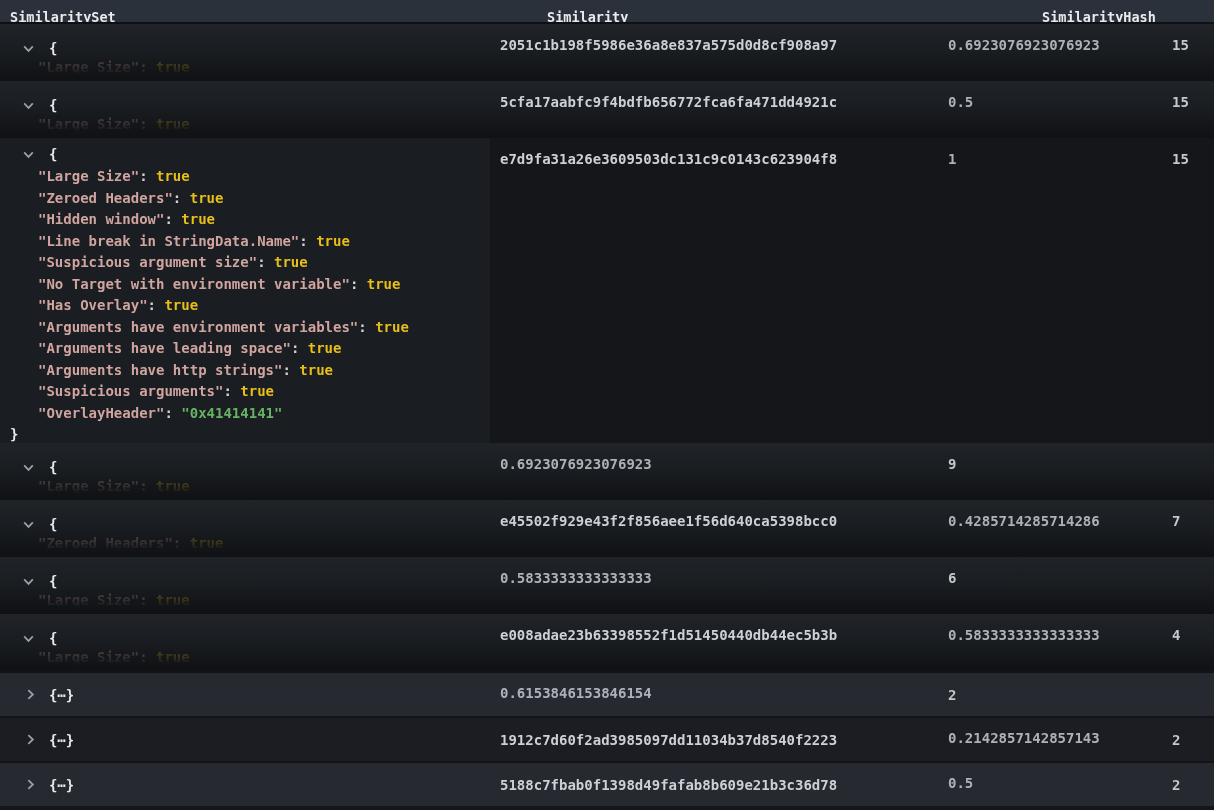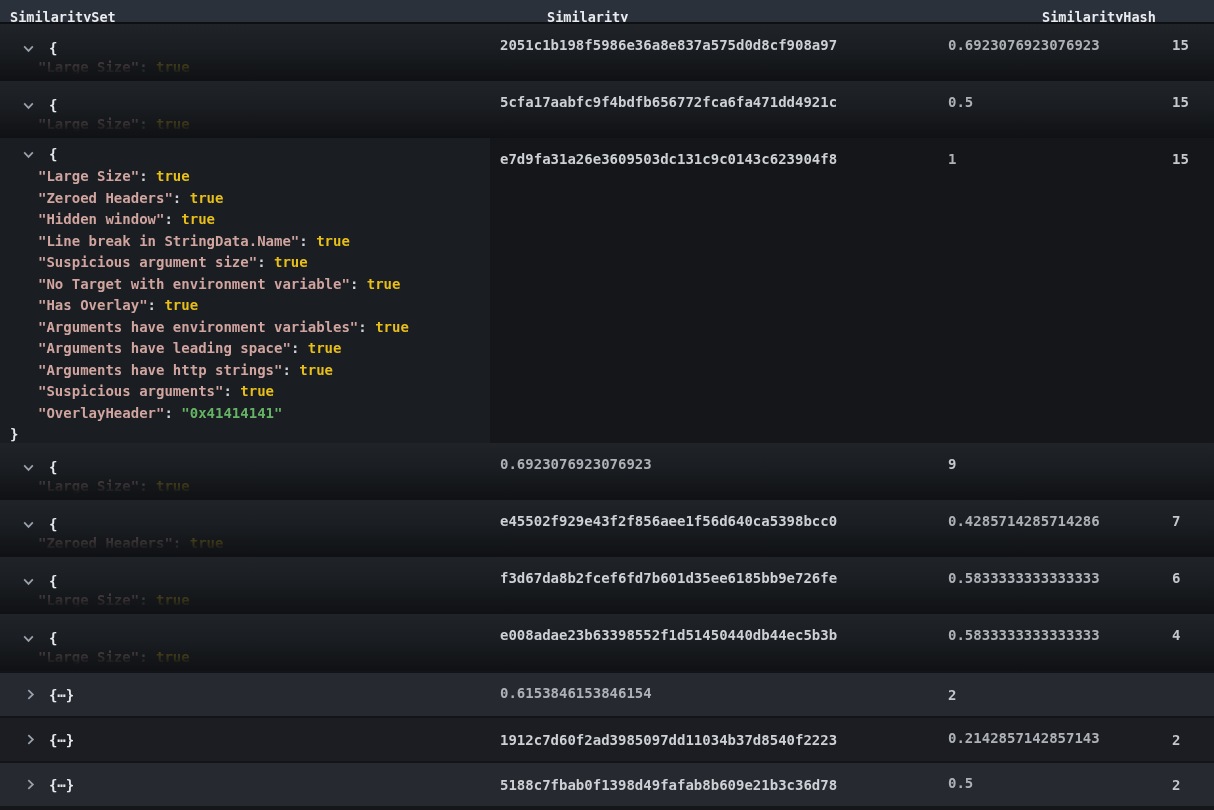--- a/index.html
+++ b/index.html
@@ -183,21 +183,20 @@
           <div class="line1">
             <span class="chev">
               <svg width="13" height="13" viewBox="0 0 12 12">
                 <polyline points="2,4 6,8.2 10,4" fill="none" stroke="#9aa1aa" stroke-width="1.6"></polyline>
               </svg>
             </span>
             <span class="brace">{</span>
           </div>
           <div class="preview-line"><span class="jkey">"Large Size"</span><span class="jcolon">: </span><span class="jbool">true</span></div>
         </div>
-        <div class="cell hash-cell">f3d67da8b2fcef6fd7b601d35ee6185bb9e726fe</div>
         <div class="cell sim-cell">0.5833333333333333</div>
         <div class="cell total-cell">6</div>
       </div>
       <div class="grid-row row-preview">
         <div class="cell">
           <div class="line1">
             <span class="chev">
               <svg width="13" height="13" viewBox="0 0 12 12">
                 <polyline points="2,4 6,8.2 10,4" fill="none" stroke="#9aa1aa" stroke-width="1.6"></polyline>
               </svg>

